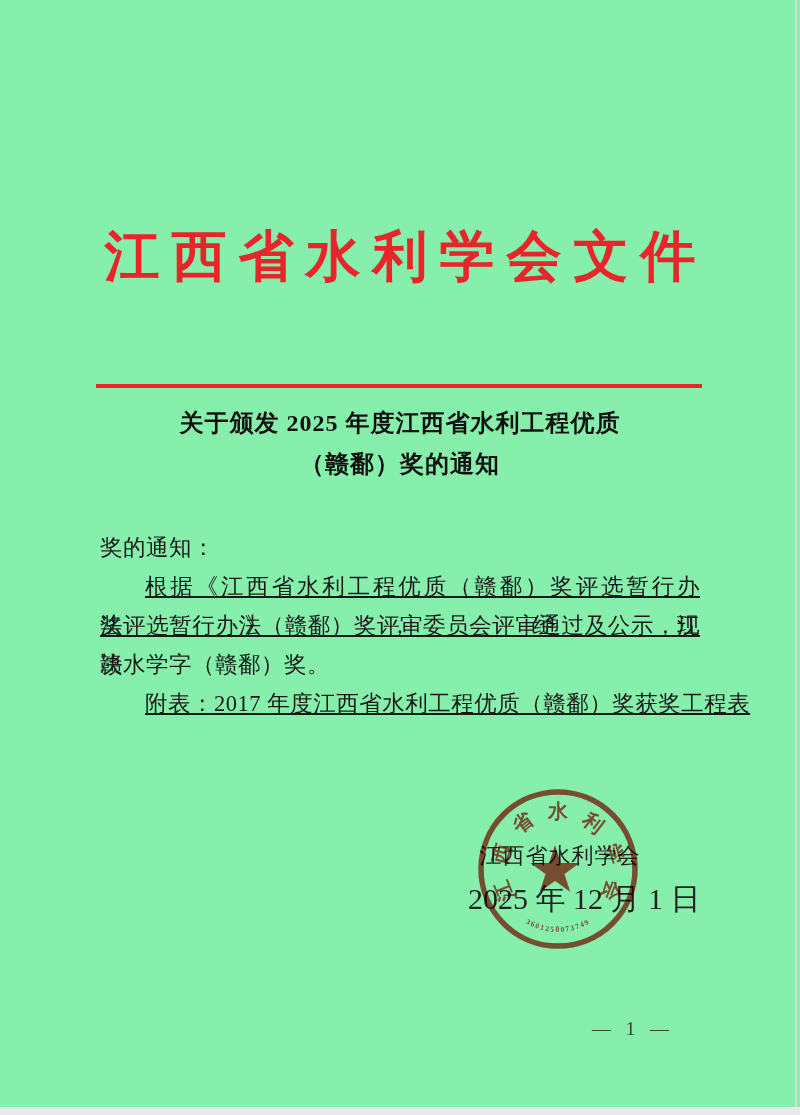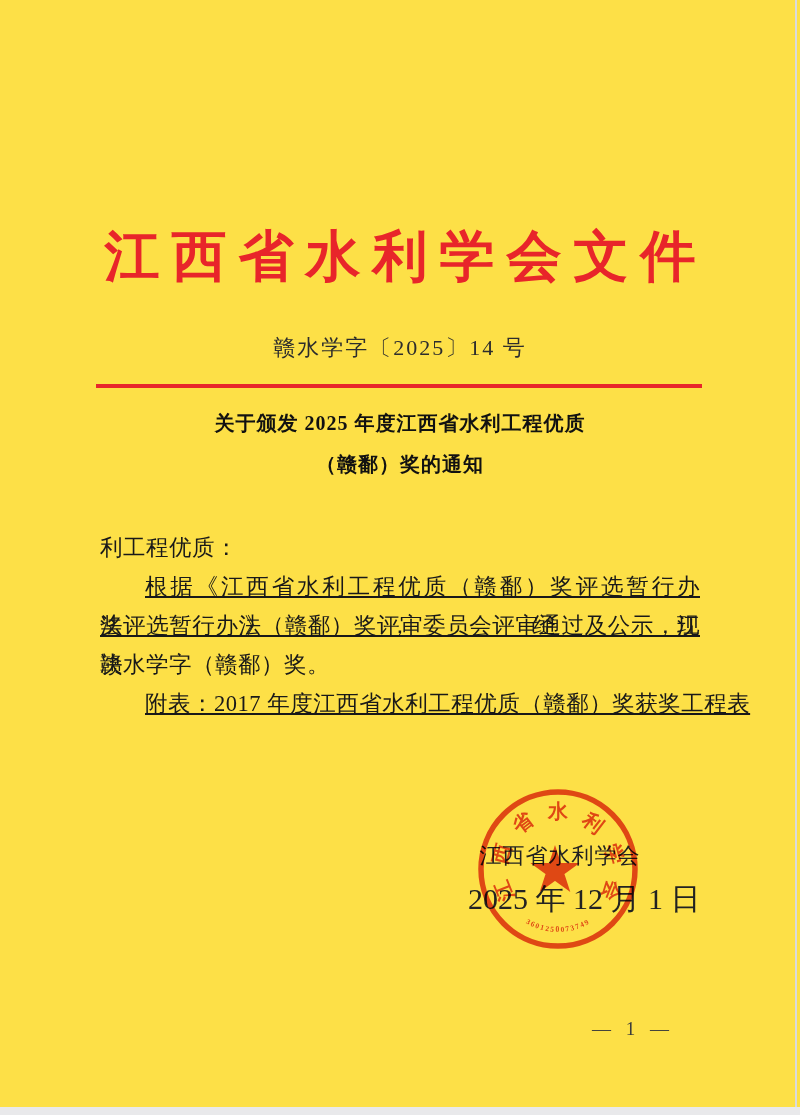--- a/index.html
+++ b/index.html
@@ -1,20 +1,20 @@
 <!DOCTYPE html>
 <html><head>
 <meta charset="utf-8">
 <style>
   html, body { margin: 0; padding: 0; background: #ffffff; }
   .page {
     position: relative;
     width: 800px;
     height: 1115px;
-    background: #fde047;
+    background: #86efac;
     overflow: hidden;
     font-family: "Liberation Serif", "DejaVu Serif", serif;
     color: #1c1c1c;
   }
 
   
   .org-title {
     position: absolute;
     top: 220px; left: 0; width: 100%;
     text-align: center;
@@ -40,21 +40,21 @@
     top: 384px; left: 96px;
     width: 606px; height: 4px;
     background: #e8262b;
   }
 
   
   .doc-title {
     position: absolute;
     top: 403px; left: 0; width: 100%;
     text-align: center;
-    font-size: 20px;
+    font-size: 24px;
     font-weight: bold;
     color: #111111;
     line-height: 41px;
     letter-spacing: 1px;
   }
 
   
   .body-block {
     position: absolute;
     top: 528px; left: 100px;
@@ -132,31 +132,30 @@
     background: #e9e9eb;
   }
 </style>
 </head>
 <body>
 
 <div class="page">
 
   <div class="org-title">江西省水利学会文件</div>
 
-  <div class="doc-number">赣水学字〔2025〕14 号</div>
 
   <div class="red-rule"></div>
 
   <div class="doc-title">
     <div>关于颁发 2025 年度江西省水利工程优质</div>
     <div>（赣鄱）奖的通知</div>
   </div>
 
   <div class="body-block">
-    <div class="bline">利工程优质：</div>
+    <div class="bline">奖的通知：</div>
     <div class="bline indent stretch">根据《江西省水利工程优质（赣鄱）奖评选暂行办法》，经江</div>
     <div class="bline stretch">奖评选暂行办法（赣鄱）奖评审委员会评审通过及公示，现决</div>
     <div class="bline">赣水学字（赣鄱）奖。</div>
     <div class="bline indent">附表：2017 年度江西省水利工程优质（赣鄱）奖获奖工程表</div>
   </div>
 
   <div class="sig-org">江西省水利学会</div>
 
   <div class="sig-date">2025 年 12 月 1 日</div>
 

